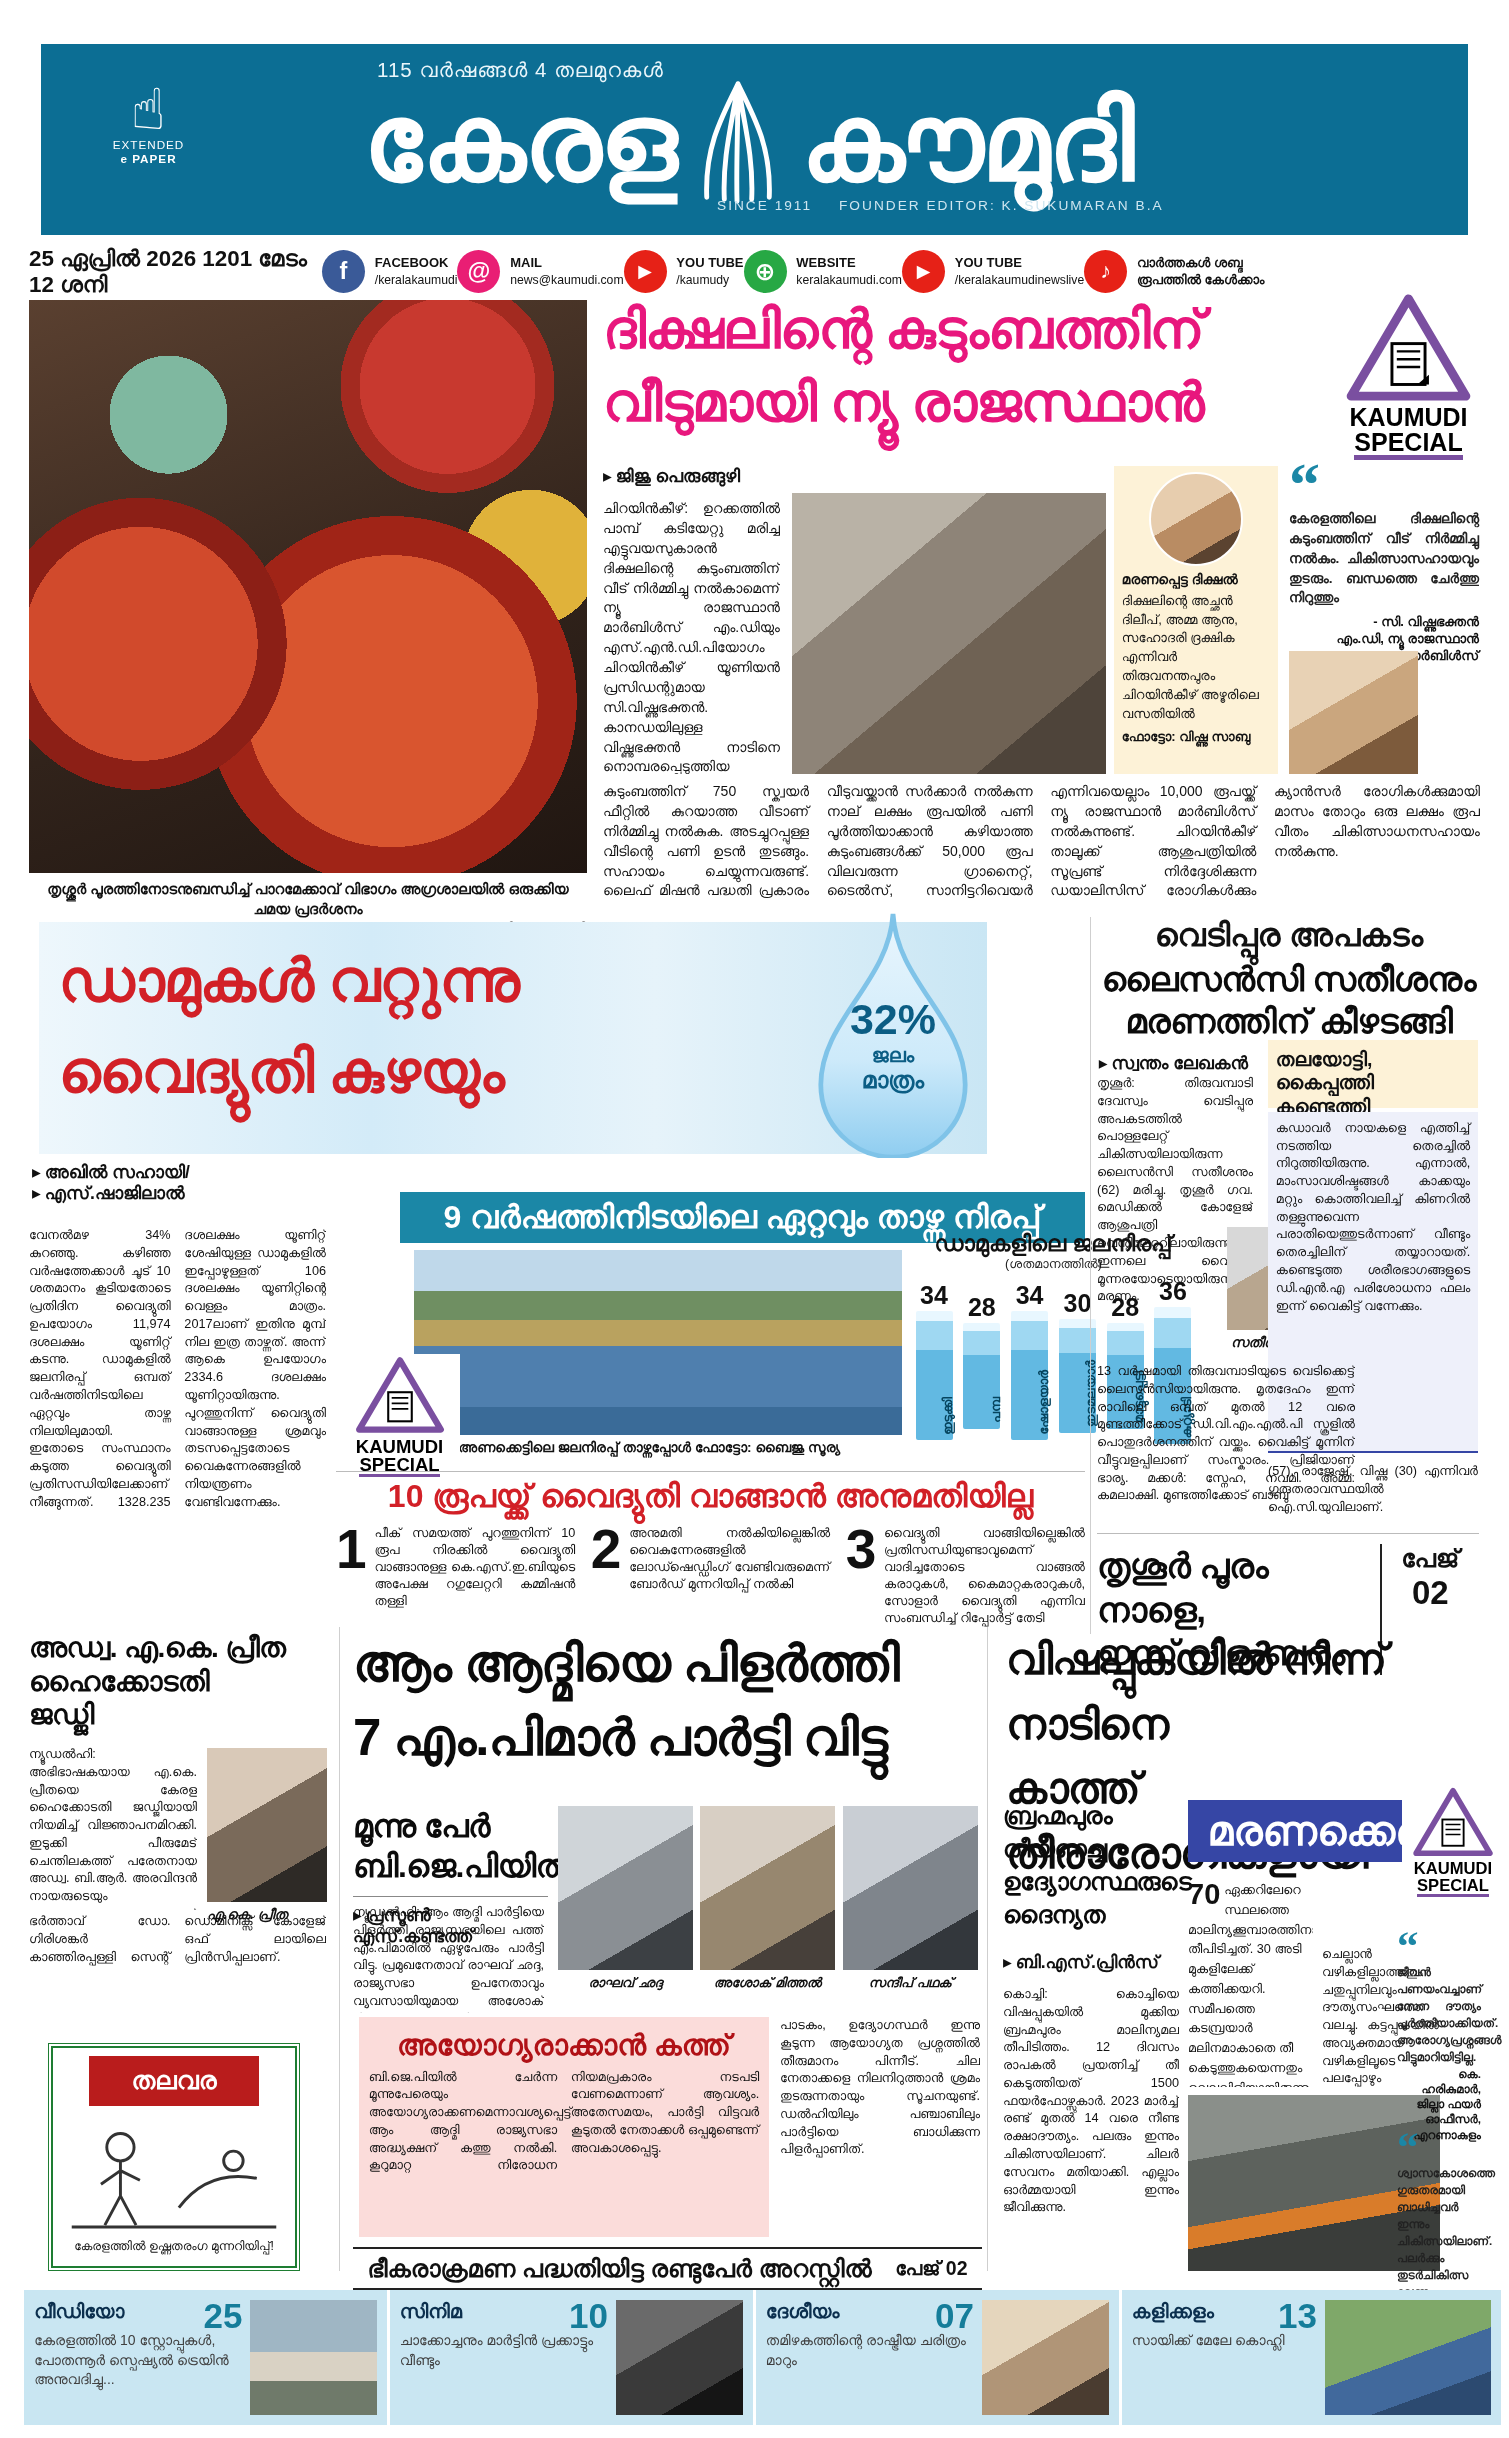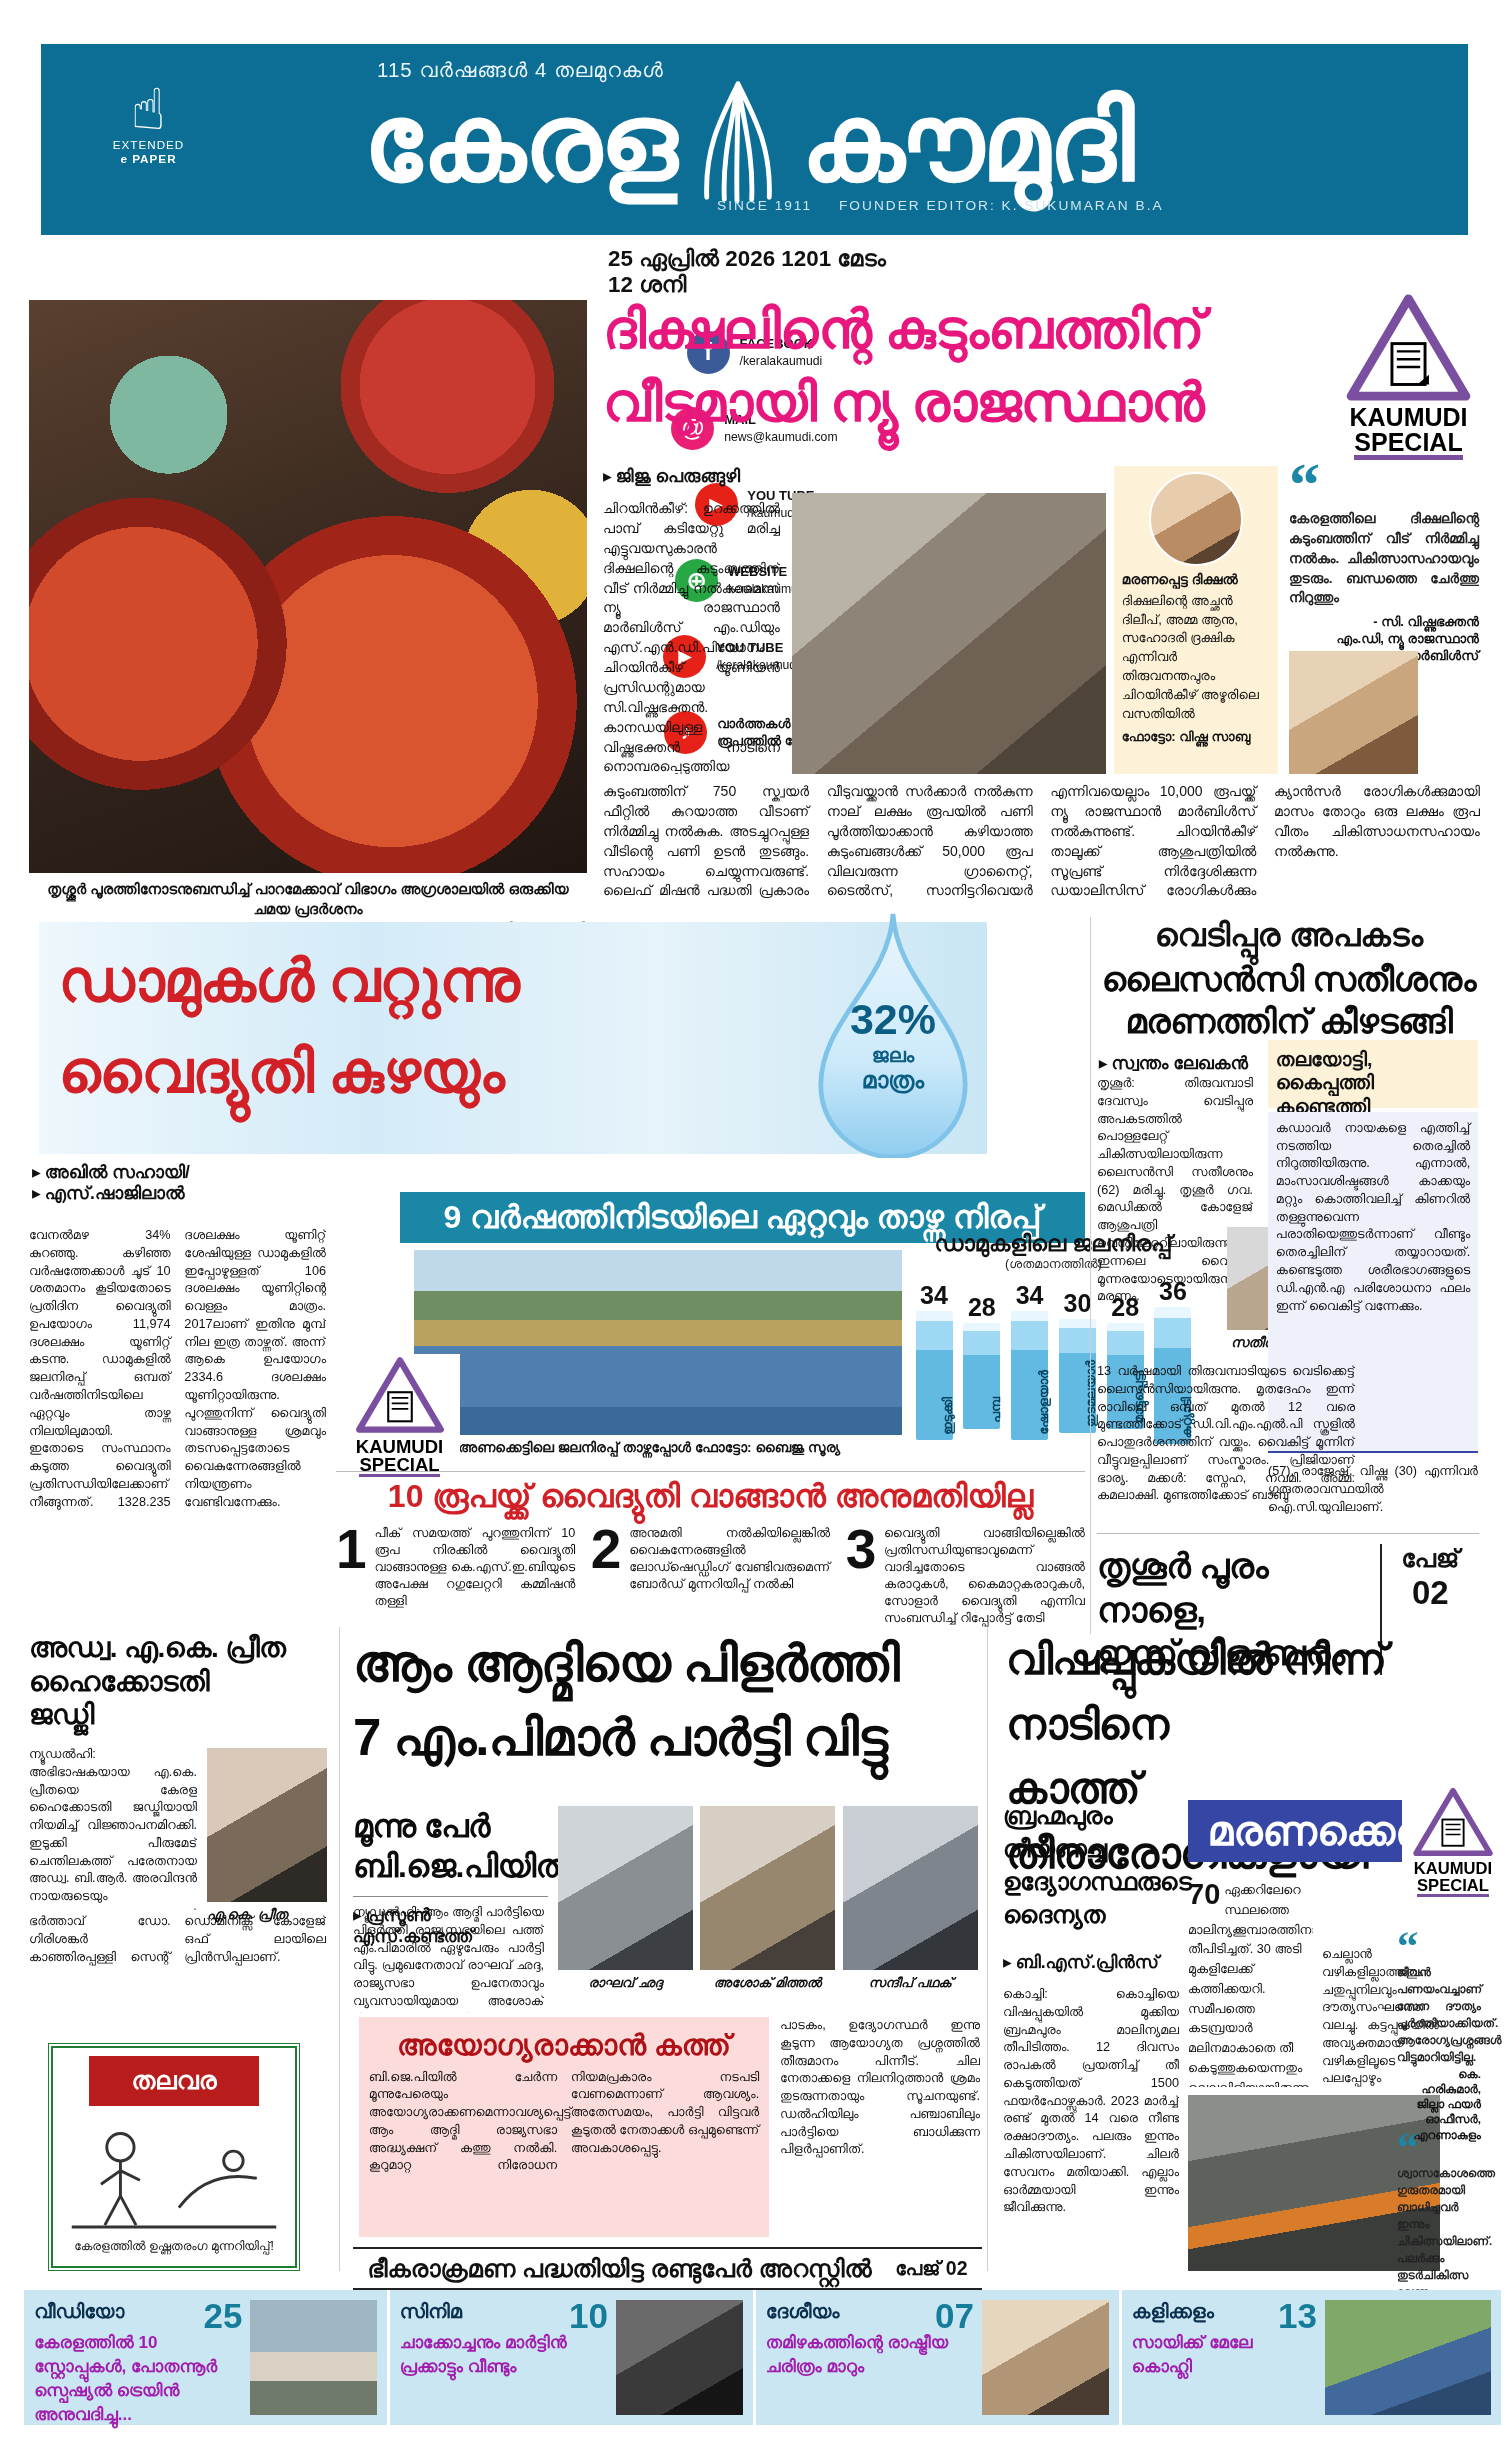--- a/index.html
+++ b/index.html
@@ -79,21 +79,21 @@
   .pt{display:flex;gap:7.8px;}
   .ptnum{font-size:55px;font-weight:bold;line-height:0.9;color:#111;}
   .pttxt{font-size:12.7px;line-height:1.35;text-align:justify;}
   
   .tala{border:2.9px solid #1e7d32;outline:1px solid #1e7d32;outline-offset:2px;}
   .tala-head{background:#b91c1c;color:#fff;font-weight:bold;font-size:25px;text-align:center;width:70%;margin:7.8px auto 3.9px;padding:10px 0;}
   
   .teaser{background:#c9e6f2;display:flex;padding:9.8px;gap:7.8px;}
   .tz-cat{font-weight:bold;font-size:19.5px;color:#0b2f4e;}
   .tz-num{font-weight:bold;font-size:35px;color:#157d9a;line-height:0.9;}
-  .tz-txt{font-weight:bold;font-size:17px;line-height:1.4;color:#a21caf;}
+  .tz-txt{font-weight:normal;font-size:14px;line-height:1.4;color:#404040;}
   .strip{border-top:2px solid #222;border-bottom:2px solid #222;display:flex;align-items:center;justify-content:center;gap:23.4px;font-weight:bold;}
   .pagebox{border-left:2px solid #222;text-align:center;font-weight:bold;}
   .rule-t{border-top:1px solid #bbb;}
 </style>
 </head>
 <body>
 
 <div id="page">
 
   <div class="abs masthead" style="left:41px;top:44px;width:1427px;height:191px;">
@@ -107,21 +107,21 @@
       <span>കേരള</span>
       <svg width="90" height="127" viewBox="0 0 92 130">
         <path d="M46 4 C28 40 12 70 14 120 M46 4 C40 44 30 78 32 122 M46 4 C46 50 44 86 45 124 M46 4 C64 40 80 70 78 120 M46 4 C52 44 62 78 60 122" stroke="#ffffff" stroke-width="5" fill="none" stroke-linecap="round"></path>
       </svg>
       <span>കൗമുദി</span>
     </div>
     <div class="abs mast-foot" style="left:676px;top:154px;">SINCE 1911</div>
     <div class="abs mast-foot" style="left:798px;top:154px;">FOUNDER EDITOR: K. SUKUMARAN B.A</div>
   </div>
 
-  <div class="abs" style="left:29px;top:246px;width:1451px;height:51px;display:flex;align-items:center;gap:33px;flex-direction:column;">
+  <div class="abs" style="left:29px;top:246px;width:1451px;height:51px;display:flex;align-items:center;">
     <div class="date" style="width:293px;">25 ഏപ്രിൽ 2026 1201 മേടം 12 ശനി</div>
     <div class="social">
       <div class="circ c-fb">
           <span>f</span>
         </div>
       <div class="slab"><span>FACEBOOK</span><br><span class="sval">/keralakaumudi</span></div>
     </div>
     <div class="social">
       <div class="circ c-mail">
           <span>@</span>

